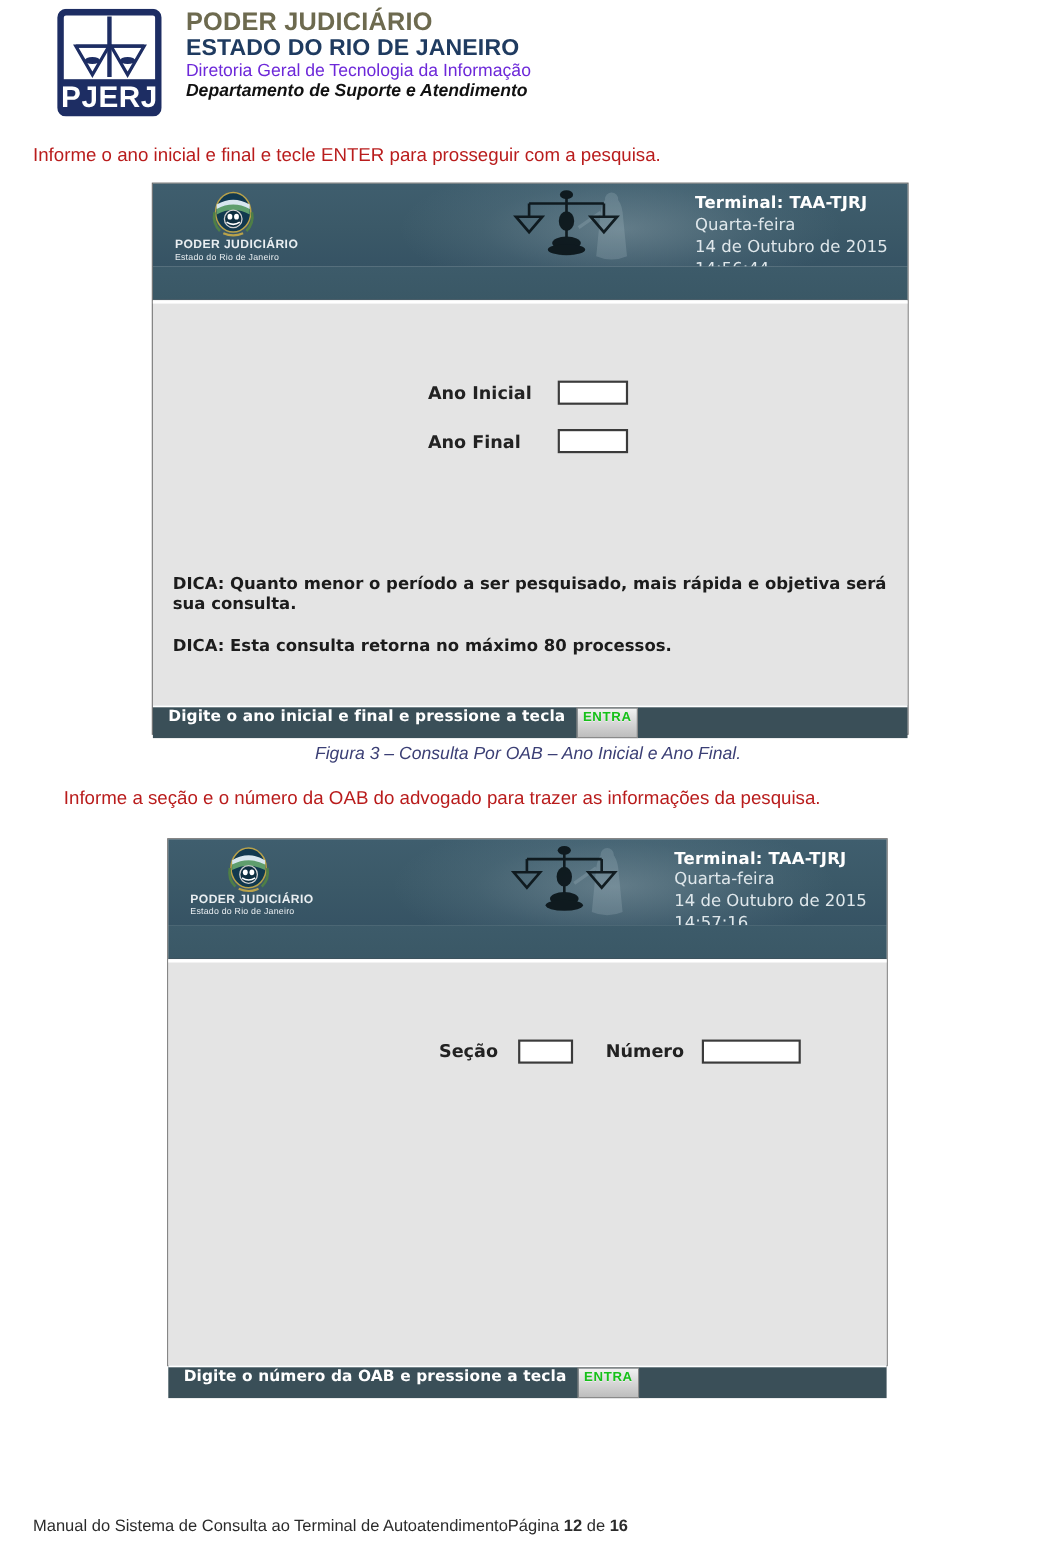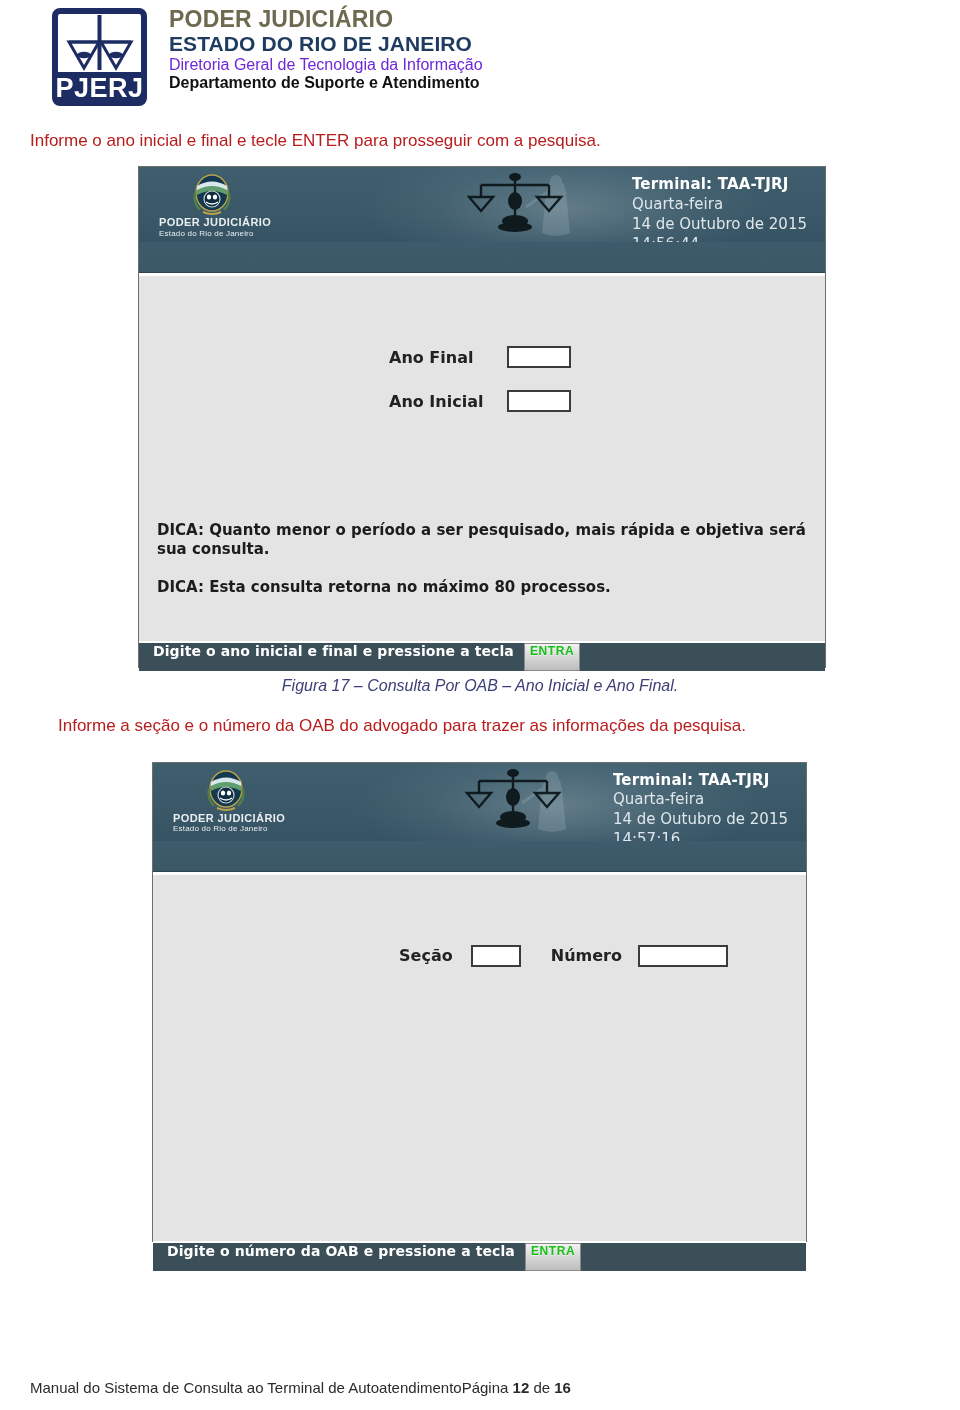--- a/index.html
+++ b/index.html
@@ -52,20 +52,21 @@
   .hdr-line3 {
     font-size: 16px;
     font-weight: normal;
     color: #6d28d9;
     margin-bottom: 2px;
   }
   .hdr-line4 {
     font-size: 16px;
     font-weight: bold;
     color: #111111;
+    font-style: italic;
   }
 
   
   .content {
     padding: 0 30px 0 30px;
   }
   .para {
     font-size: 17px;
     color: #b91c1c;
     line-height: 1.55;
@@ -372,42 +373,42 @@
         <div>14 de Outubro de 2015</div>
         <div>14:56:44</div>
       </div>
     </div>
 
     <div class="term-sub"></div>
 
     <div class="term-body">
       <div class="form-rows-1">
         <div class="form-row">
+          <span class="form-label">Ano Inicial</span>
+          <span class="form-box"></span>
+        </div>
+        <div class="form-row">
           <span class="form-label">Ano Final</span>
           <span class="form-box"></span>
         </div>
-        <div class="form-row">
-          <span class="form-label">Ano Inicial</span>
-          <span class="form-box"></span>
-        </div>
       </div>
 
       <div class="dica-wrap">
         <div class="dica">DICA: Quanto menor o período a ser pesquisado, mais rápida e objetiva será sua consulta.</div>
         <div class="dica">DICA: Esta consulta retorna no máximo 80 processos.</div>
       </div>
     </div>
 
     <div class="term-footer">
       <span class="footer-prompt">Digite o ano inicial e final e pressione a tecla</span>
       <span class="enter-key">ENTRA</span>
     </div>
   </div>
 
-  <div class="fig-caption">Figura 17 – Consulta Por OAB – Ano Inicial e Ano Final.</div>
+  <div class="fig-caption">Figura 3 – Consulta Por OAB – Ano Inicial e Ano Final.</div>
 
   <p class="para para-justified">Informe a seção e o número da OAB do advogado para trazer as informações da pesquisa.</p>
 
   <div class="terminal term-2">
 
     <div class="term-header">
 
       <svg class="emblem" viewBox="0 0 42 44">
         <ellipse cx="21" cy="20" rx="16" ry="18" fill="#12394f" stroke="#b9a24a" stroke-width="1.4"></ellipse>
         <path d="M6 16 Q21 7 36 16 L36 22 Q21 14 6 22 Z" fill="#5f9e6d"></path>

